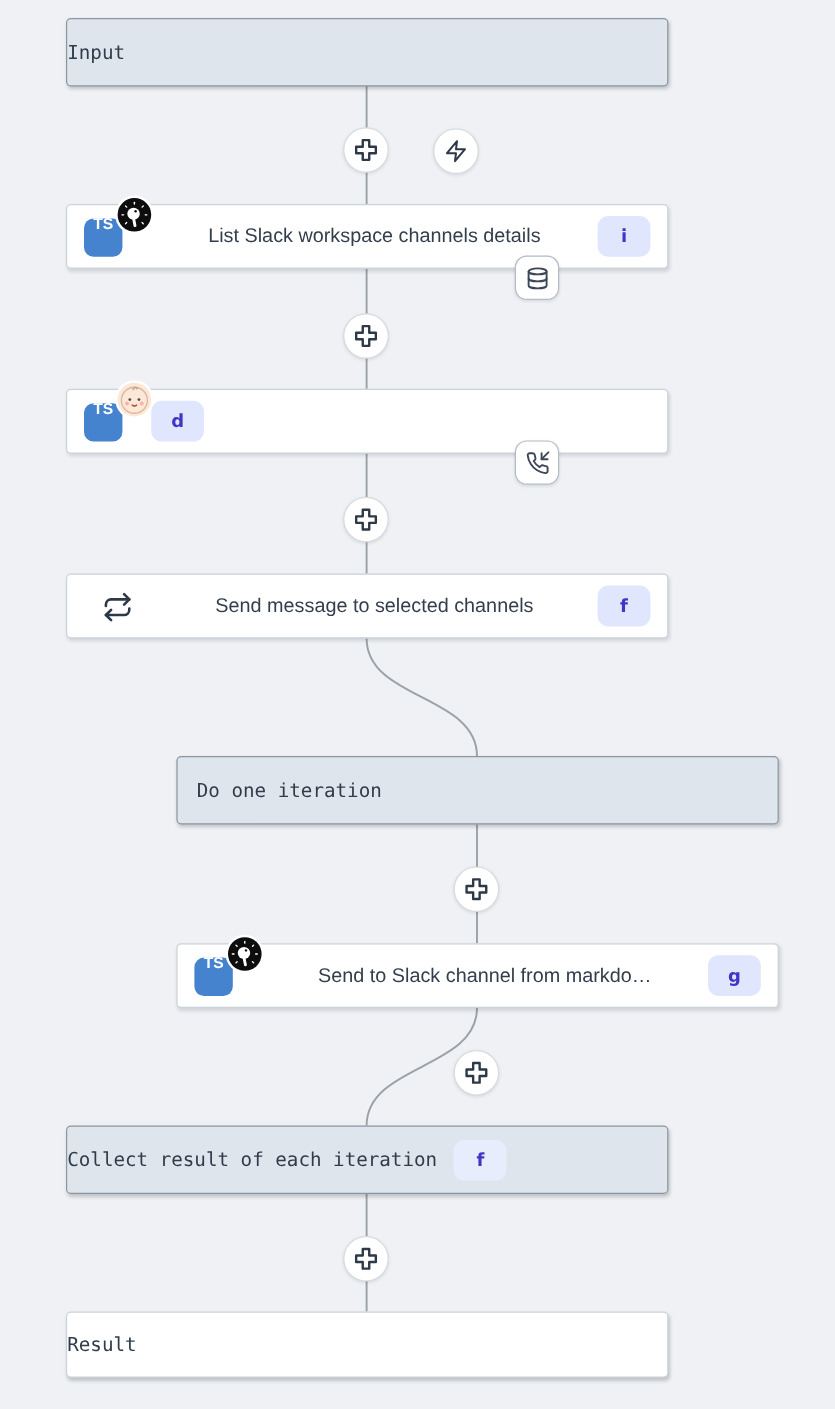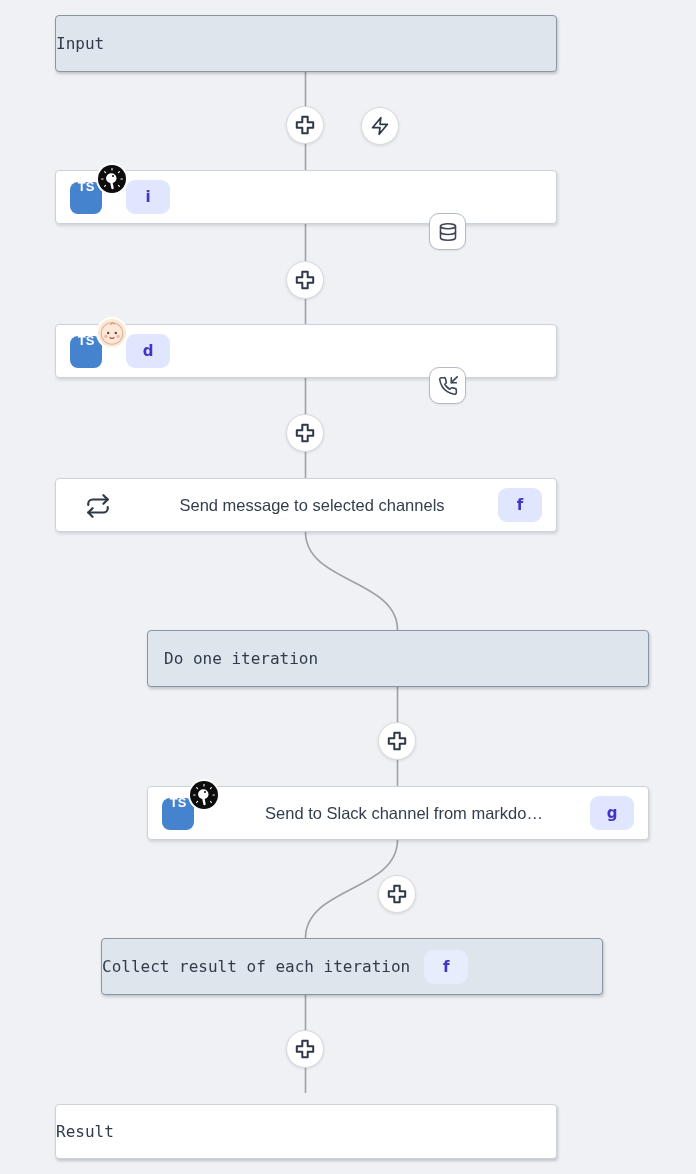--- a/index.html
+++ b/index.html
@@ -13,21 +13,21 @@
 
   
   .vnode{
     position:absolute;z-index:2;box-sizing:border-box;
     background:#dfe5ec;border:1px solid #8b96a3;border-radius:4px;
     box-shadow:1px 2px 3px rgba(30,40,50,.22);
     display:flex;align-items:center;justify-content:flex-start;gap:14px;
     font-family:"DejaVu Sans Mono","Liberation Mono",monospace;
     font-size:16px;color:#303c4a;white-space:nowrap;
   }
-  .vnode.white{background:#ffffff;border-color:#cdd3da;margin-top:11px;}
+  .vnode.white{background:#ffffff;border-color:#cdd3da;}
 
   
   .mnode{
     position:absolute;z-index:2;box-sizing:border-box;
     background:#ffffff;border:1px solid #ccd2d9;border-radius:4px;
     box-shadow:1px 2px 3px rgba(30,40,50,.14);
     display:flex;align-items:center;padding:0 14px;
   }
   .icon-cluster{position:relative;width:56px;height:100%;flex:none;}
   .ts-icon{
@@ -113,20 +113,21 @@
             <line x1="4.6" y1="19.4" x2="5.6" y2="18.4"></line>
               <line x1="1.6" y1="12" x2="3" y2="12"></line>
             <line x1="4.6" y1="4.6" x2="5.6" y2="5.6"></line>
           </g>
           <ellipse cx="11.3" cy="11.2" rx="5.2" ry="5" fill="#ffffff"></ellipse>
           <path d="M11.5 16l1 5" stroke="#ffffff" stroke-width="2.4" stroke-linecap="round"></path>
           <circle cx="13" cy="9" r="1" fill="#0d0d0d"></circle>
         </svg>
       </div>
     </div>
+    <div class="mlabel">List Slack workspace channels details</div>
     <div class="badge">i</div>
   </div>
   <div class="indicator" style="left:429px;top:213px;">
     <svg width="20" height="20" viewBox="0 0 24 24" fill="none" stroke="#3c4656" stroke-width="1.9" stroke-linecap="round" stroke-linejoin="round">
       <ellipse cx="12" cy="5" rx="9" ry="3"></ellipse>
       <path d="M3 5v14a9 3 0 0 0 18 0V5"></path>
       <path d="M3 12a9 3 0 0 0 18 0"></path>
     </svg>
   </div>
 
@@ -220,21 +221,21 @@
     <div class="mlabel">Send to Slack channel from markdo…</div>
     <div class="badge">g</div>
   </div>
 
   <div class="circle-btn" style="left:378px;top:875px;">
     <svg width="24" height="24" viewBox="0 0 24 24">
       <path d="M9.3 3.8 h5.4 v5.5 h5.5 v5.4 h-5.5 v5.5 H9.3 v-5.5 H3.8 V9.3 h5.5 Z" fill="#ffffff" stroke="#2e3947" stroke-width="2" stroke-linejoin="round"></path>
     </svg>
   </div>
 
-  <div class="vnode" style="left:55px;top:938px;width:502px;height:57px;margin-left:46px;">
+  <div class="vnode" style="left:55px;top:938px;width:502px;height:57px;">
     <span>Collect result of each iteration</span>
     <span class="badge soft">f</span>
   </div>
 
   <div class="circle-btn" style="left:286px;top:1030px;">
     <svg width="24" height="24" viewBox="0 0 24 24">
       <path d="M9.3 3.8 h5.4 v5.5 h5.5 v5.4 h-5.5 v5.5 H9.3 v-5.5 H3.8 V9.3 h5.5 Z" fill="#ffffff" stroke="#2e3947" stroke-width="2" stroke-linejoin="round"></path>
     </svg>
   </div>
 

